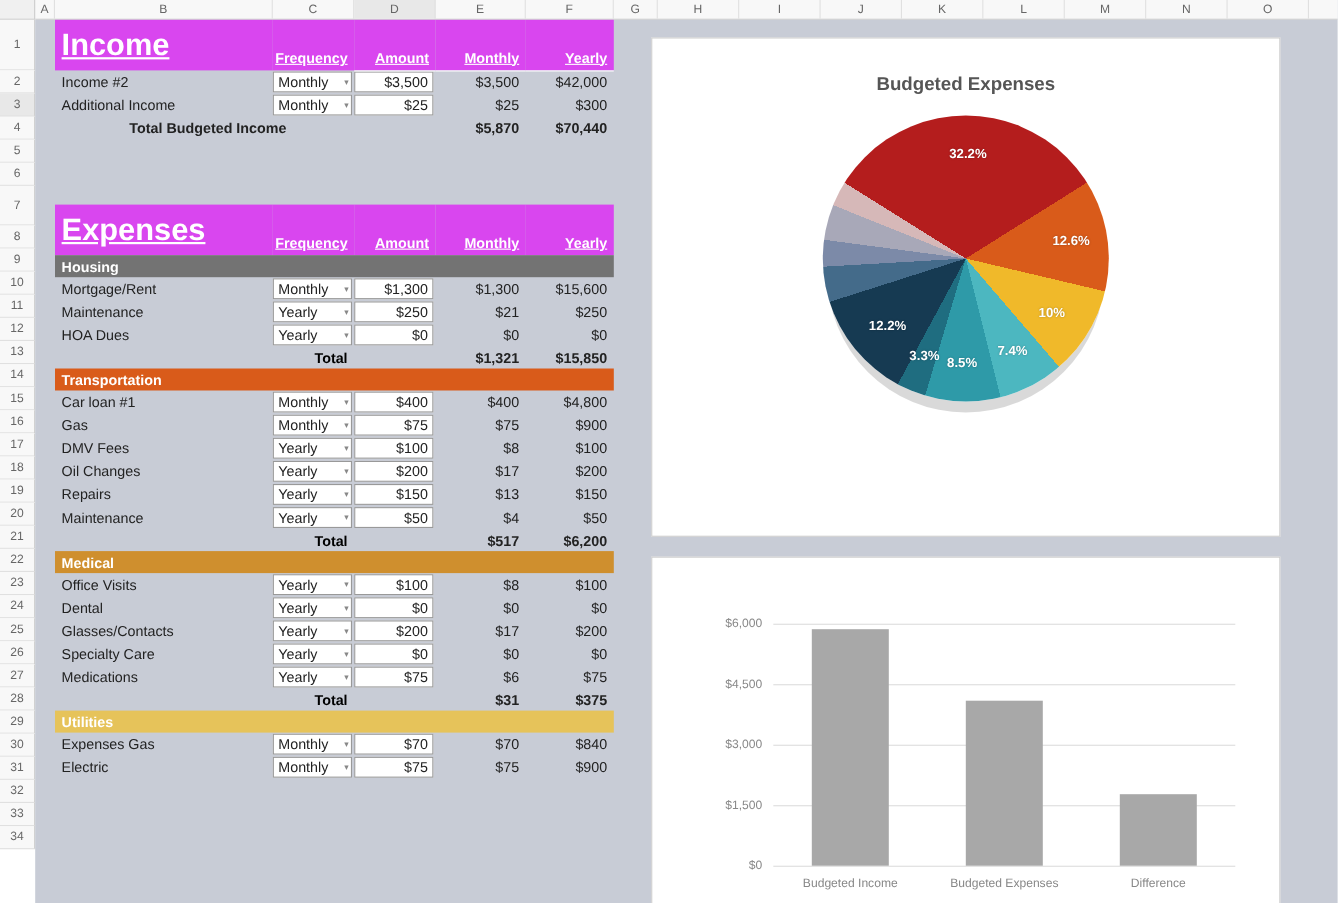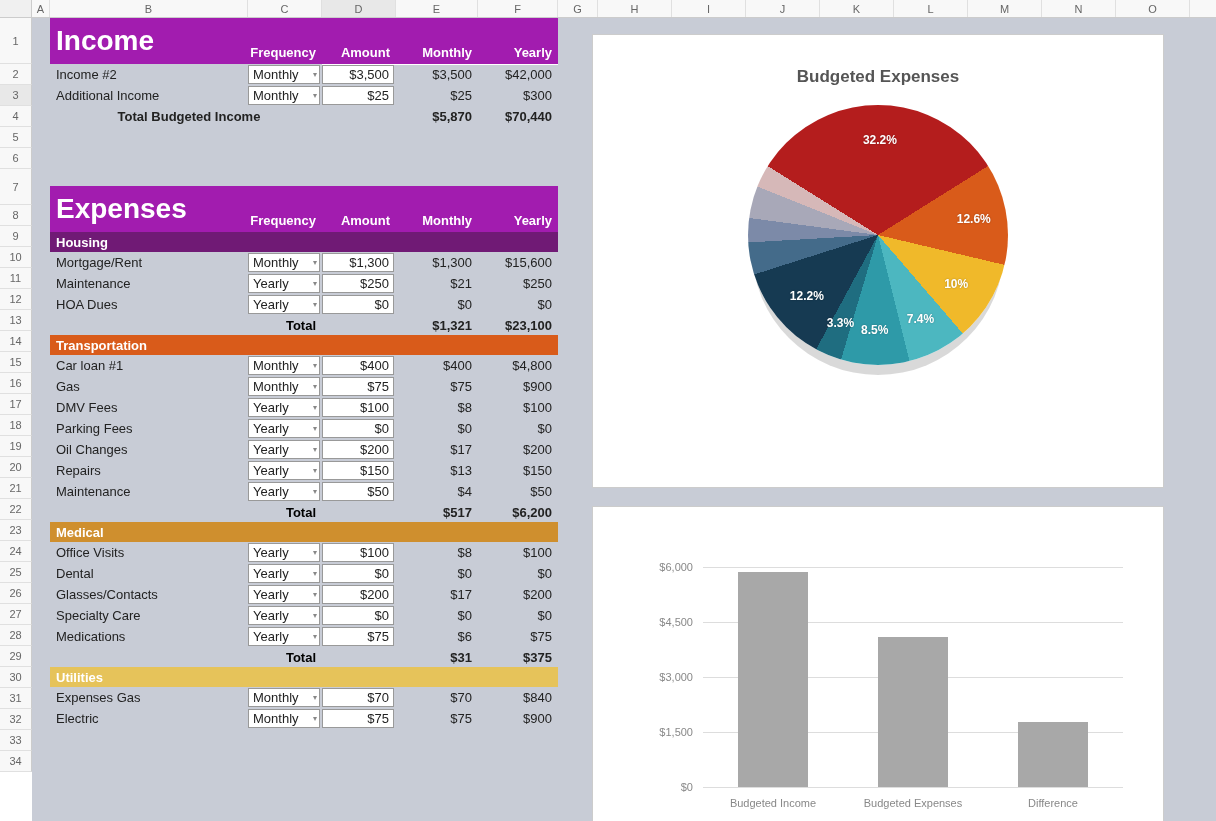--- a/index.html
+++ b/index.html
@@ -44,21 +44,21 @@
   .sheet {
     position: absolute; left: 32px; top: 18px;
     width: 1184px; height: 803px;
     background: #c8ccd6;
   }
   .tbl {
     position: absolute; left: 18px; border-collapse: collapse;
   }
   .tbl td, .tbl th { padding: 0; }
   .title-row td {
-    background: #a21caf; color: #fff; height: 46px;
+    background: #d946ef; color: #fff; height: 46px; text-decoration: underline;
   }
   .title-cell {
     font-size: 28px; font-weight: bold; padding-left: 6px !important;
   }
   .hdr-col { text-align: right; font-weight: bold; font-size: 13px; padding-right: 6px !important; vertical-align: bottom; padding-bottom: 4px !important;}
   .section-row td { color: #fff; font-weight: bold; height: 20px; padding-left: 6px !important; font-size: 13px;}
   .lbl { padding-left: 6px !important; color: #222; }
   .dd {
     background: #fff; border: 1px solid #999;
     width: 72px; height: 19px; display: flex; align-items: center;
@@ -239,21 +239,21 @@
         <tr class="title-row" style="height:46px;margin-top:36px;">
       <td class="title-cell">Expenses</td>
       <td class="hdr-col">Frequency</td>
       <td class="hdr-col">Amount</td>
       <td class="hdr-col">Monthly</td>
       <td class="hdr-col">Yearly</td>
     </tr>
     </tbody>
       <tbody id="exp-body">
         <tr class="section-row">
-          <td colspan="5" style="background: #701a75;">Housing</td>
+          <td colspan="5" style="background: #737373;">Housing</td>
         </tr>
         <tr class="tr-row">
           <td class="lbl">Mortgage/Rent</td>
           <td>
             <div class="dd">
               <span>Monthly</span>
               <span class="tri">▾</span>
             </div>
           </td>
           <td>
@@ -287,21 +287,21 @@
           <td>
             <div class="amt">$0</div>
           </td>
           <td class="num">$0</td>
           <td class="num">$0</td>
         </tr>
         <tr class="total-row">
           <td colspan="2" style="text-align: right; padding-right: 6px;">Total</td>
           <td></td>
           <td class="num">$1,321</td>
-          <td class="num">$23,100</td>
+          <td class="num">$15,850</td>
         </tr>
         <tr class="section-row">
           <td colspan="5" style="background: rgb(217, 91, 26);">Transportation</td>
         </tr>
         <tr class="tr-row">
           <td class="lbl">Car loan #1</td>
           <td>
             <div class="dd">
               <span>Monthly</span>
               <span class="tri">▾</span>
@@ -333,34 +333,20 @@
             <div class="dd">
               <span>Yearly</span>
               <span class="tri">▾</span>
             </div>
           </td>
           <td>
             <div class="amt">$100</div>
           </td>
           <td class="num">$8</td>
           <td class="num">$100</td>
-        </tr>
-        <tr class="tr-row">
-          <td class="lbl">Parking Fees</td>
-          <td>
-            <div class="dd">
-              <span>Yearly</span>
-              <span class="tri">▾</span>
-            </div>
-          </td>
-          <td>
-            <div class="amt">$0</div>
-          </td>
-          <td class="num">$0</td>
-          <td class="num">$0</td>
         </tr>
         <tr class="tr-row">
           <td class="lbl">Oil Changes</td>
           <td>
             <div class="dd">
               <span>Yearly</span>
               <span class="tri">▾</span>
             </div>
           </td>
           <td>

